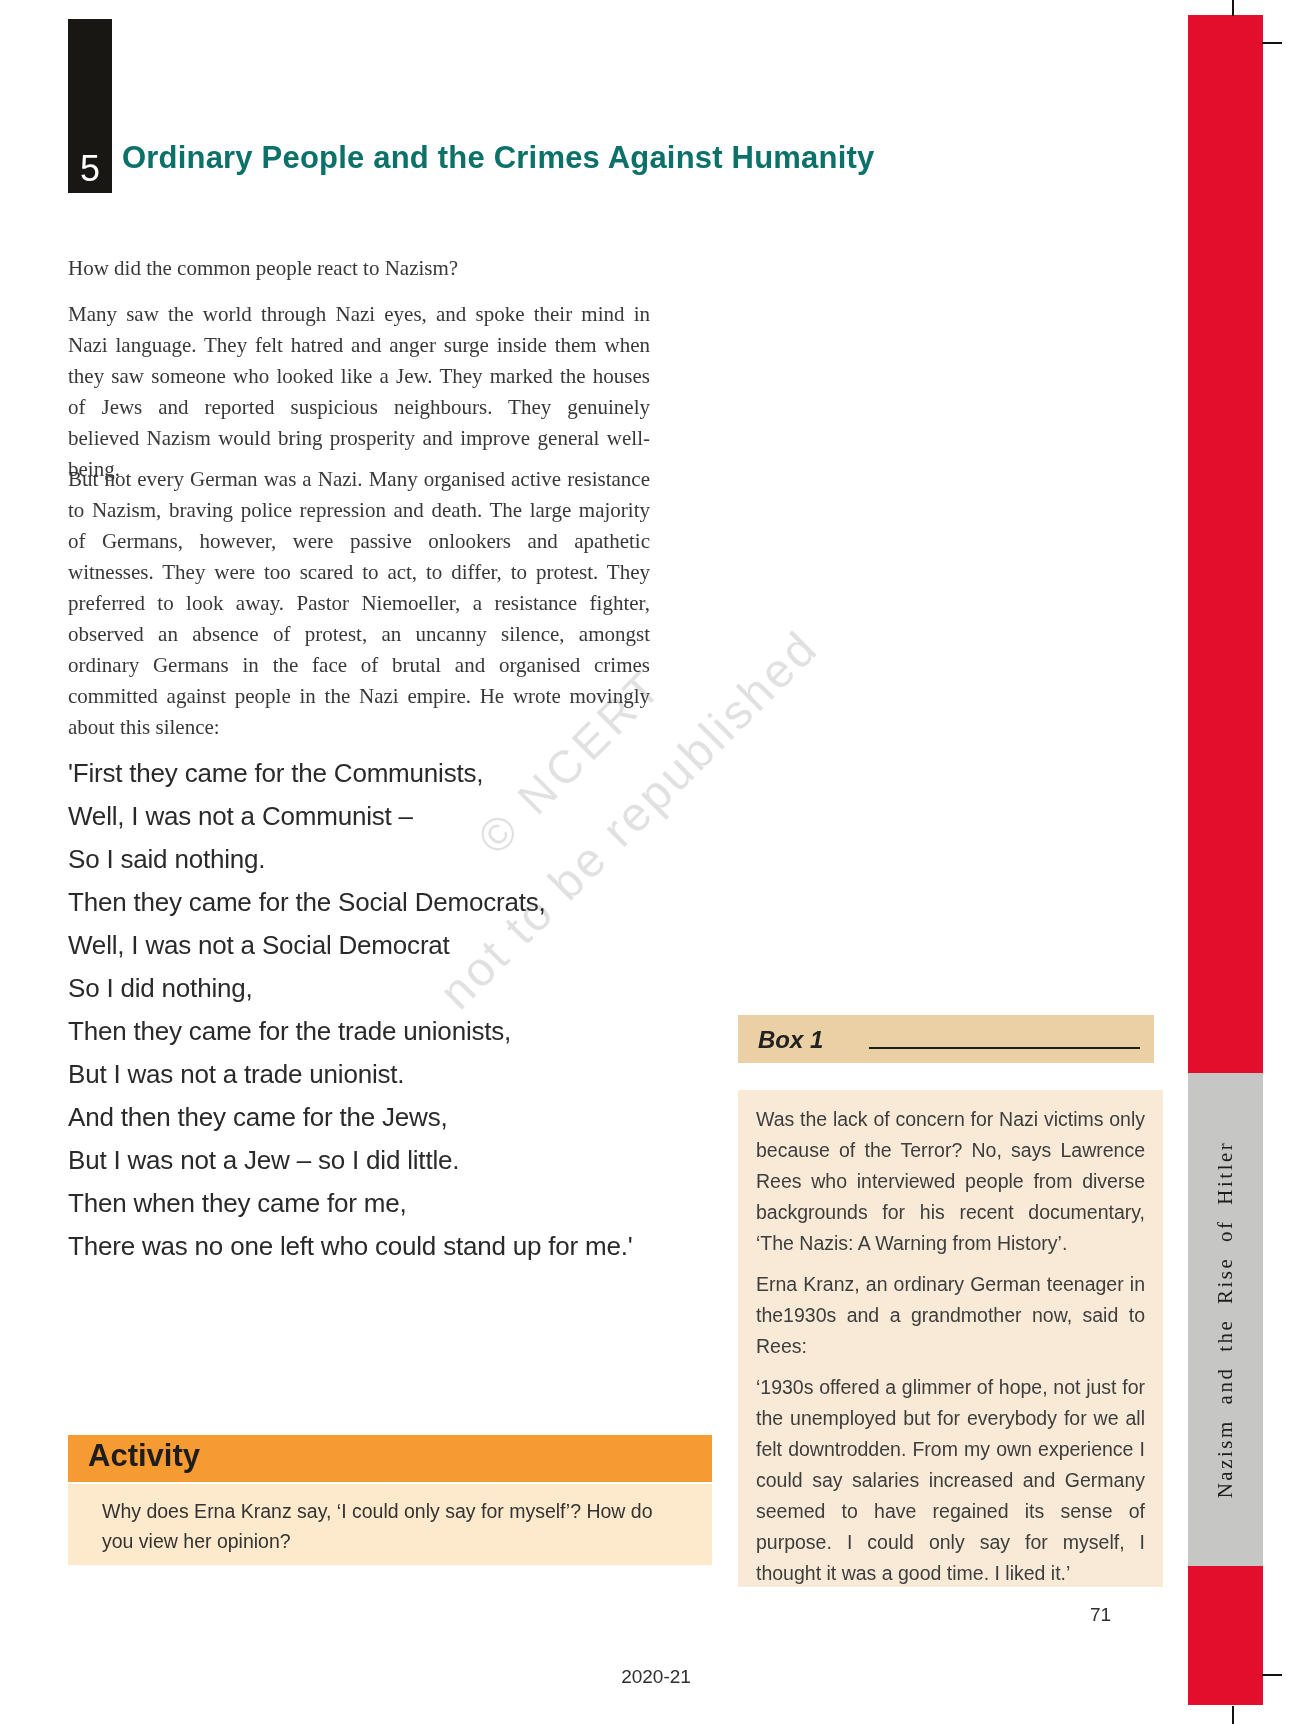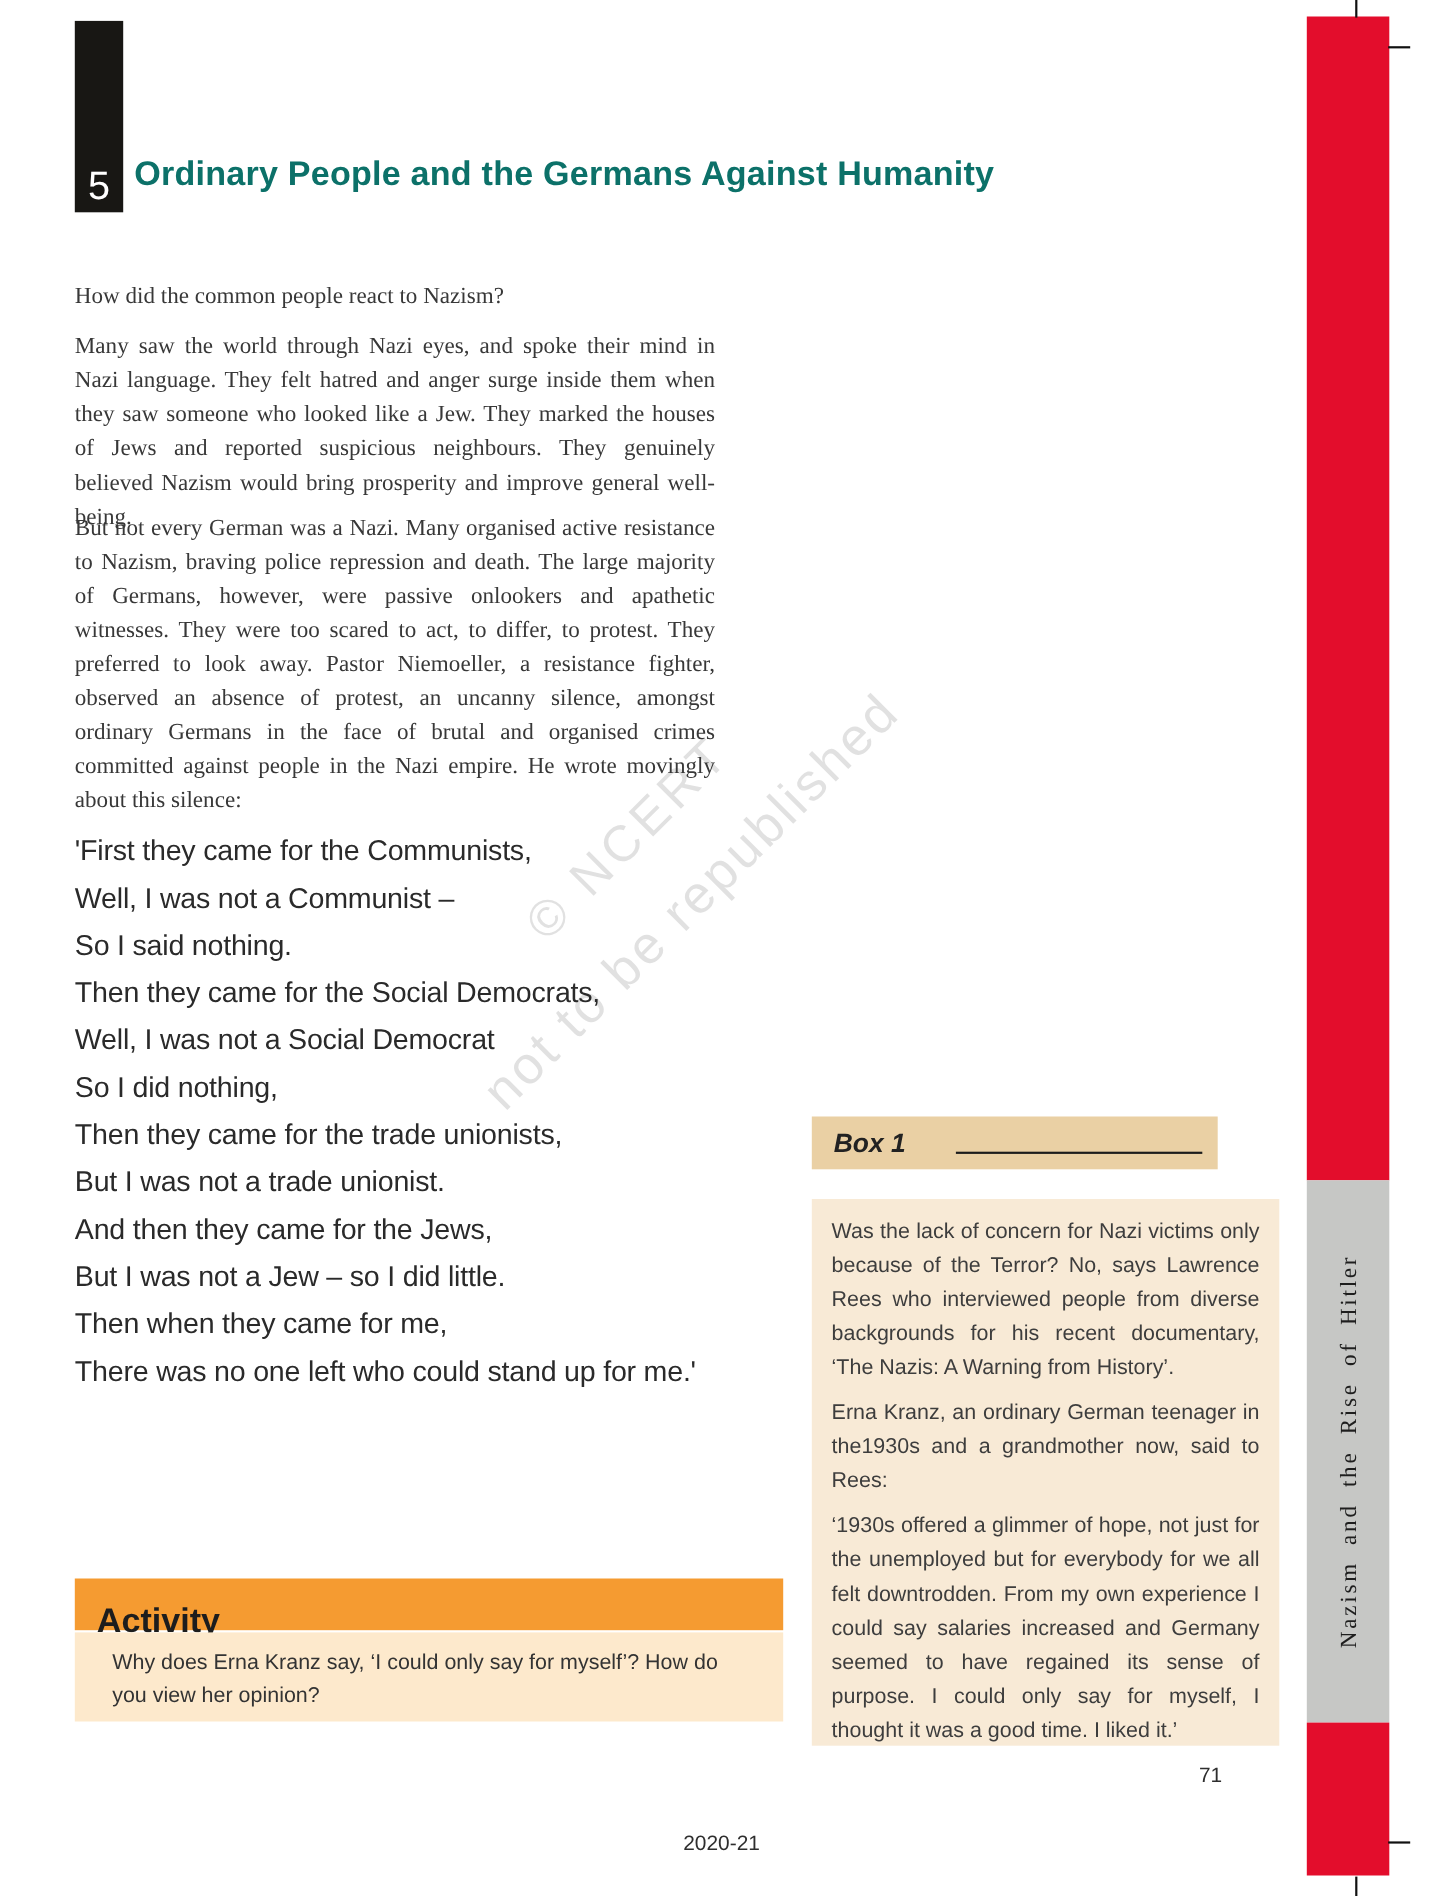--- a/index.html
+++ b/index.html
@@ -41,33 +41,33 @@
   
   .poem { position:absolute; left:68px; top:760px; width:600px; z-index:2; }
   .poem p {
     margin:0 0 16px 0; font-size:26px; line-height:27px;
     color:#2a2a2a; letter-spacing:-0.2px;
   }
 
   
   .activity-header {
     position:absolute; left:68px; top:1435px; width:644px; height:47px;
-    background:#f59b31; box-sizing:border-box; padding:21px 0 0 20px;
+    background:#f59b31; box-sizing:border-box; padding:3px 0 0 20px;
     font-size:31px; font-weight:bold; color:#1d1d1d; z-index:2;
   }
   .activity-body {
     position:absolute; left:68px; top:1484px; width:644px; height:81px;
     background:#fde9cc; box-sizing:border-box; padding:12px 34px;
     font-size:19.5px; line-height:30px; color:#333333; z-index:2;
   }
   .activity-body p { margin:0; }
 
   
   .box1-header {
-    position:absolute; left:738px; top:1015px; width:369px; height:48px;
+    position:absolute; left:738px; top:1015px; width:416px; height:48px;
     background:#ead0a4; box-sizing:border-box; display:flex; align-items:flex-end;
     padding:0 14px 9px 20px; z-index:2;gap:32px;
   }
   .box1-label {
     font-size:24px; font-weight:bold; font-style:italic; color:#222222; white-space:nowrap;
   }
   .box1-rule { flex:1; border-bottom:2px solid #1c1c1c; margin-left:14px; margin-bottom:5px; }
   .box1-body {
     position:absolute; left:738px; top:1090px; width:425px; height:497px;
     background:#f8ead6; box-sizing:border-box; padding:14px 18px; z-index:2;
@@ -113,21 +113,21 @@
 
   <div class="watermark">
     <div class="wline1">© NCERT</div>
     <div class="wline2">not to be republished</div>
   </div>
 
   <div class="chapter-bar">
     <span>5</span>
   </div>
 
-  <h1 class="page-title">Ordinary People and the Germans Against Humanity</h1>
+  <h1 class="page-title">Ordinary People and the Crimes Against Humanity</h1>
 
   <p class="body-par" id="para2">Many saw the world through Nazi eyes, and spoke their mind in Nazi language. They felt hatred and anger surge inside them when they saw someone who looked like a Jew. They marked the houses of Jews and reported suspicious neighbours. They genuinely believed Nazism would bring prosperity and improve general well-being.</p>
   <p class="body-par" id="para1">How did the common people react to Nazism?</p>
   <p class="body-par" id="para3">But not every German was a Nazi. Many organised active resistance to Nazism, braving police repression and death. The large majority of Germans, however, were passive onlookers and apathetic witnesses. They were too scared to act, to differ, to protest. They preferred to look away. Pastor Niemoeller, a resistance fighter, observed an absence of protest, an uncanny silence, amongst ordinary Germans in the face of brutal and organised crimes committed against people in the Nazi empire. He wrote movingly about this silence:</p>
 
   <div class="poem">
     <p>'First they came for the Communists,</p>
     <p>Well, I was not a Communist –</p>
     <p>So I said nothing.</p>
     <p>Then they came for the Social Democrats,</p>

